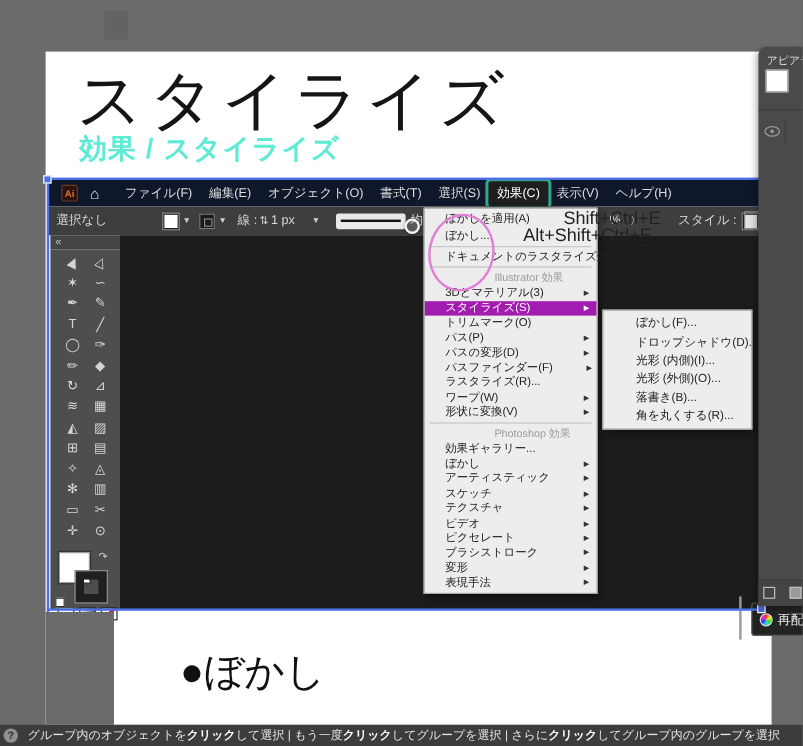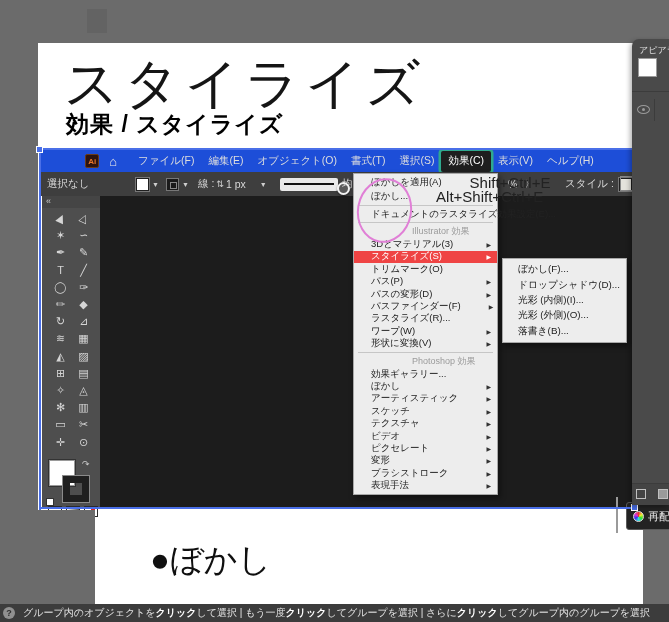--- a/index.html
+++ b/index.html
@@ -12,21 +12,21 @@
   .slide-title{position:absolute;left:64px;top:48px;font-size:54px;letter-spacing:5px;color:#151515;font-weight:400;z-index:2;}
   .slide-subtitle{position:absolute;left:66px;top:109px;font-size:23px;font-weight:600;letter-spacing:1px;z-index:2;}
   .section-heading{position:absolute;left:150px;top:538px;font-size:33px;color:#101010;z-index:6;}
   
   .shot{position:absolute;left:40px;top:150px;width:595px;height:358px;z-index:3;}
   .sel-line{position:absolute;background:#4a6fe8;z-index:9;}
   .sel-top{left:39px;top:148px;width:597px;height:2px;}
   .sel-left{left:39px;top:148px;width:2px;height:362px;}
   .sel-bottom{left:39px;top:507px;width:599px;height:2px;}
   .sel-handle{position:absolute;width:7px;height:7px;background:#4a6fe8;border:1px solid #fff;z-index:10;}
-  .menubar{position:absolute;left:0;top:0;width:595px;height:22px;background:#1d4ed8;display:flex;align-items:center;justify-content:center;}
+  .menubar{position:absolute;left:0;top:0;width:595px;height:22px;background:#0f172a;display:flex;align-items:center;}
   .ai-logo{width:14px;height:14px;margin-left:11px;background:#2c1310;border:1px solid #6b3a16;border-radius:2px;color:#e8762a;font-size:8px;font-weight:bold;display:flex;align-items:center;justify-content:center;}
   .home-ico{color:#e8e8e8;font-size:13px;margin-left:10px;margin-right:14px;}
   .menu-items{display:flex;align-items:center;height:100%;}
   .mi{color:#dedede;font-size:10.5px;padding:0 7px;height:100%;display:flex;align-items:center;white-space:nowrap;}
   .mi.active{background:#1e1e1e;color:#fff;box-shadow:0 0 0 2.5px #2fa98e;border-radius:2px;height:21px;}
   .controlbar{position:absolute;left:0;top:22px;width:595px;height:24px;background:#3e3e3e;color:#d8d8d8;font-size:10.5px;}
   .cb{position:absolute;top:0;height:24px;display:flex;align-items:center;white-space:nowrap;}
   .swatch{display:inline-block;border:1px solid #1f1f1f;outline:1px solid #777;}
   .carat{font-size:7px;color:#cfcfcf;margin-left:3px;}
   .stroke-sw{width:13px;height:13px;background:#1a1a1a;border:1px solid #777;position:relative;}
@@ -52,25 +52,25 @@
   .vline{position:absolute;left:516px;top:301px;width:2px;height:36px;background:#9a9a9a;}
   .recolor{position:absolute;left:526px;top:306px;width:62px;height:28px;background:#232323;border:1px solid #5a5a5a;border-radius:3px;display:flex;align-items:center;justify-content:center;gap:4px;color:#e8e8e8;font-size:11px;}
   .wheel{width:11px;height:11px;border-radius:50%;background:conic-gradient(#e33,#ee3,#3d3,#3dd,#33e,#d3d,#e33);border:1px solid #ddd;}
   
   .dropdown{position:absolute;left:353px;top:173px;width:145px;background:#ededed;border:1px solid #a8a8a8;box-shadow:2px 3px 6px rgba(0,0,0,.45);z-index:12;padding:2px 0;}
   .drow{display:flex;align-items:center;height:12.4px;padding:0 6px 0 17px;color:#222;font-size:9.5px;white-space:nowrap;gap:28px;}
   .drow.has-sc{height:13.5px;}
   .drow .lbl{flex:0 0 auto;}
   .drow .sc{margin-left:auto;font-size:15px;color:#222;}
   .drow .arr{margin-left:auto;font-size:6px;color:#333;}
-  .drow.hl{background:#ef4444;color:#fff;}
+  .drow.hl{background:#a21caf;color:#fff;}
   .drow.hl .arr{color:#fff;}
   .dhead{height:13px;display:flex;align-items:center;padding-left:10px;color:#9b9b9b;font-size:9px;margin-left:48px;}
   .dsep{height:1px;background:#c6c6c6;margin:2px 4px;}
-  .submenu{position:absolute;left:502px;top:258px;width:125px;background:#ededed;border:1px solid #a8a8a8;box-shadow:2px 3px 6px rgba(0,0,0,.45);z-index:13;padding:3px 0;}
+  .submenu{position:absolute;left:502px;top:258px;width:125px;background:#ededed;border:1px solid #a8a8a8;box-shadow:2px 3px 6px rgba(0,0,0,.45);z-index:13;padding:3px 12px;}
   .srow{height:15.4px;display:flex;align-items:center;padding-left:15px;font-size:9.8px;color:#222;white-space:nowrap;}
   
   .pink-ellipse{position:absolute;left:357px;top:178px;width:55px;height:65px;border:2.5px solid #e07fd6;border-radius:50%;transform:rotate(10deg);z-index:14;}
   .cursor-ring{position:absolute;left:337px;top:182px;width:13px;height:13px;border:2px solid #f2f2f2;border-radius:50%;background:rgba(255,255,255,.15);box-shadow:0 1px 2px rgba(0,0,0,.5);z-index:15;}
   
   .panel{position:absolute;left:632px;top:39px;width:37px;height:466px;background:#4a4a4a;border-radius:7px 0 0 0;z-index:16;box-shadow:-2px 2px 5px rgba(0,0,0,.3);}
   .panel-title{position:absolute;left:7px;top:5px;color:#e0e0e0;font-size:9px;white-space:nowrap;overflow:hidden;width:30px;}
   .panel-sw{position:absolute;left:6px;top:19px;width:19px;height:19px;background:#fff;border:1px solid #9a9a9a;}
   .panel-hr{position:absolute;left:0;top:52px;width:37px;height:1px;background:#3c3c3c;}
   .eye{position:absolute;left:5px;top:66px;width:13px;height:9px;border:1.5px solid #9a9a9a;border-radius:50% 50%;display:flex;align-items:center;justify-content:center;}
@@ -87,21 +87,21 @@
   .status-text b{font-weight:bold;color:#fff;}
 </style>
 </head>
 <body>
 
 <div class="stage">
   <div class="corner-sq"></div>
 
   <div class="card"></div>
   <div class="slide-title">スタイライズ</div>
-  <div class="slide-subtitle" id="subtitle" style="color: #000000;">効果 / スタイライズ</div>
+  <div class="slide-subtitle" id="subtitle" style="color: #5eead4;">効果 / スタイライズ</div>
 
   <div class="shot">
     <div class="menubar">
       <div class="ai-logo">Ai</div>
       <div class="home-ico">⌂</div>
       <div class="menu-items" id="menu-items">
           <div class="mi">ファイル(F)</div>
           <div class="mi">編集(E)</div>
           <div class="mi">オブジェクト(O)</div>
           <div class="mi">書式(T)</div>
@@ -272,39 +272,40 @@
       </div>
       <div class="drow">
         <span class="lbl">ビデオ</span>
         <span class="arr">▶</span>
       </div>
       <div class="drow">
         <span class="lbl">ピクセレート</span>
         <span class="arr">▶</span>
       </div>
       <div class="drow">
+        <span class="lbl">ブラシストローク</span>
+        <span class="arr">▶</span>
+      </div>
+      <div class="drow">
         <span class="lbl">変形</span>
-        <span class="arr">▶</span>
-      </div>
-      <div class="drow">
-        <span class="lbl">ブラシストローク</span>
         <span class="arr">▶</span>
       </div>
       <div class="drow">
         <span class="lbl">表現手法</span>
         <span class="arr">▶</span>
       </div>
     </div>
 
   <div class="submenu" id="submenu">
       <div class="srow">ぼかし(F)...</div>
       <div class="srow">ドロップシャドウ(D)...</div>
       <div class="srow">光彩 (内側)(I)...</div>
       <div class="srow">光彩 (外側)(O)...</div>
       <div class="srow">落書き(B)...</div>
+      <div class="srow">角を丸くする(R)...</div>
     </div>
 
   <div class="pink-ellipse"></div>
   <div class="cursor-ring"></div>
 
   <div class="panel">
     <div class="panel-title">アピアラ</div>
     <div class="panel-sw"></div>
     <div class="panel-hr"></div>
     <div class="eye">

